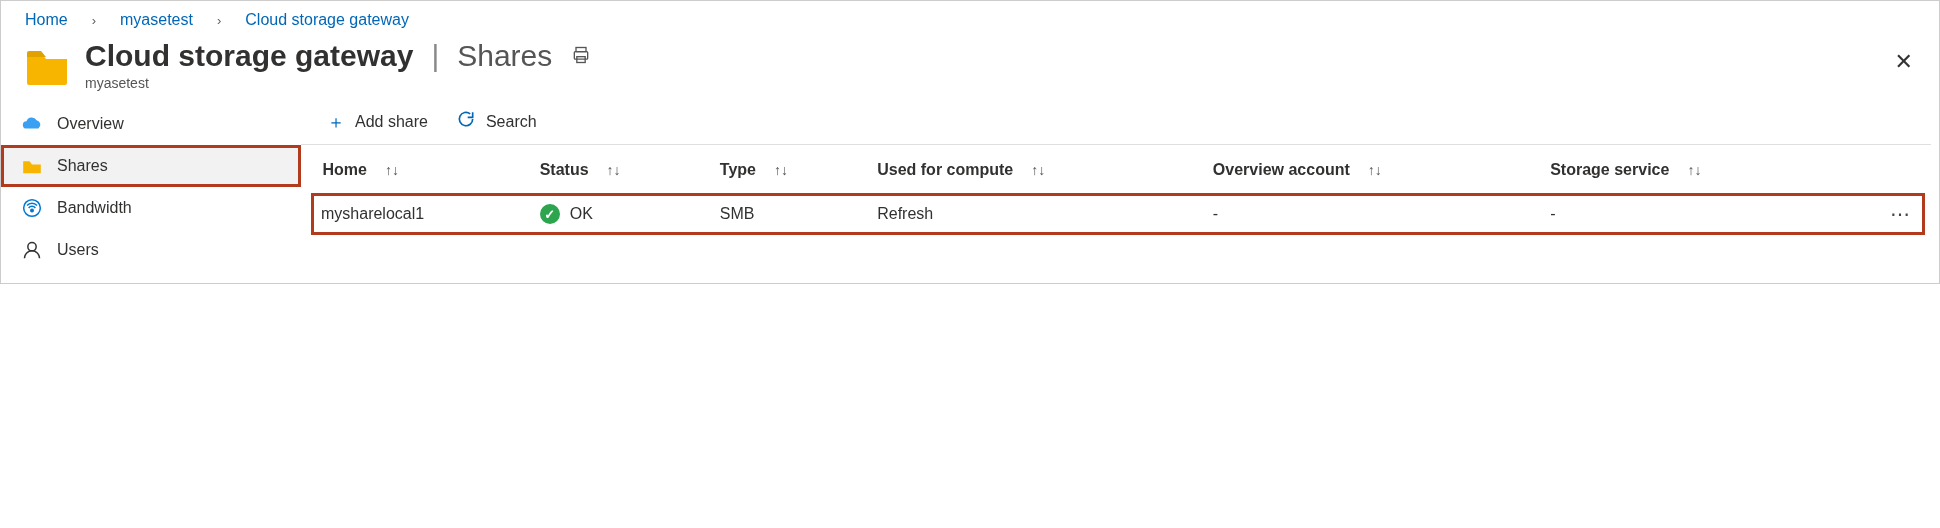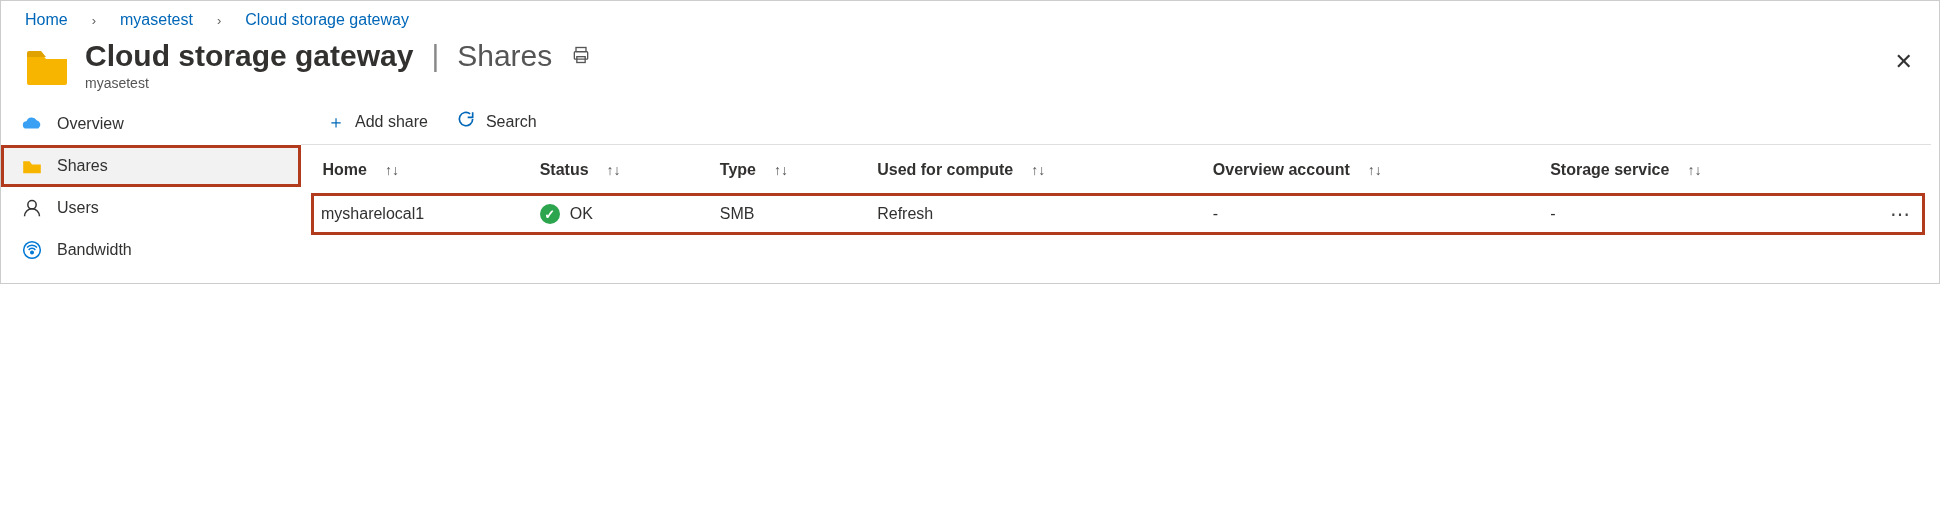--- a/index.html
+++ b/index.html
@@ -151,37 +151,37 @@
     <div class="nav-item active">
       <span class="nav-icon">
         <svg width="20" height="16" viewBox="0 0 24 20">
             <path d="M1 4 h8 l3 4 h11 v11 h-22 z" fill="#f7b500"></path>
           </svg>
       </span>
       <span>Shares</span>
     </div>
     <div class="nav-item">
       <span class="nav-icon">
-        <svg width="20" height="20" viewBox="0 0 24 24" fill="none" stroke="#333" stroke-width="1.8">
-            <circle cx="12" cy="8" r="5"></circle>
-            <path d="M3 22 a9 9 0 0 1 18 0"></path>
-          </svg>
-      </span>
-      <span>Users</span>
-    </div>
-    <div class="nav-item">
-      <span class="nav-icon">
         <svg width="20" height="20" viewBox="0 0 24 24" fill="none" stroke="#0078d4" stroke-width="1.8">
             <circle cx="12" cy="12" r="10"></circle>
             <path d="M6 9 a8 8 0 0 1 12 0"></path>
             <path d="M8 12 a5 5 0 0 1 8 0"></path>
             <circle cx="12" cy="15" r="1.5" fill="#0078d4"></circle>
           </svg>
       </span>
       <span>Bandwidth</span>
+    </div>
+    <div class="nav-item">
+      <span class="nav-icon">
+        <svg width="20" height="20" viewBox="0 0 24 24" fill="none" stroke="#333" stroke-width="1.8">
+            <circle cx="12" cy="8" r="5"></circle>
+            <path d="M3 22 a9 9 0 0 1 18 0"></path>
+          </svg>
+      </span>
+      <span>Users</span>
     </div>
   </div>
 
   <div class="main">
     <div class="toolbar">
       <div class="toolbar-btn">
         <span class="tb-icon">＋</span>
         <span>Add share</span>
       </div>
       <div class="toolbar-btn">

